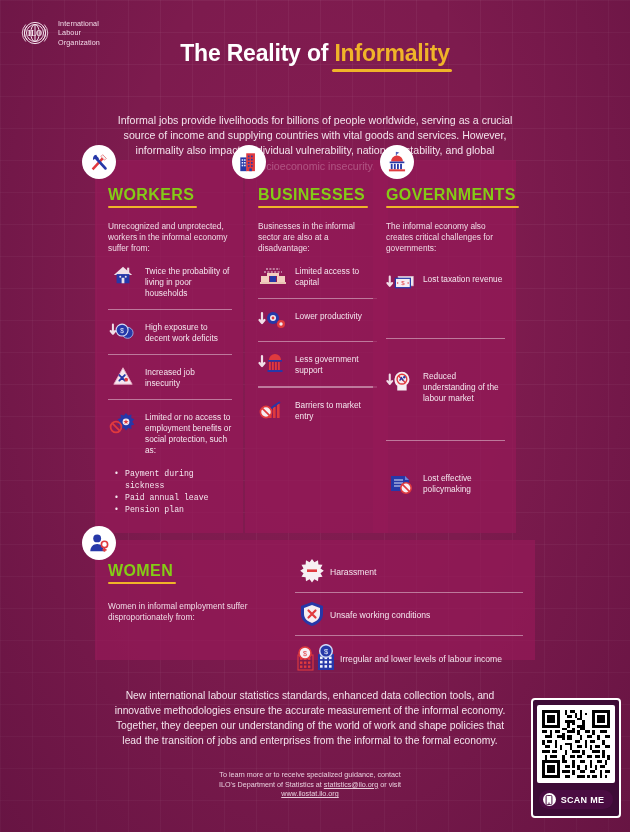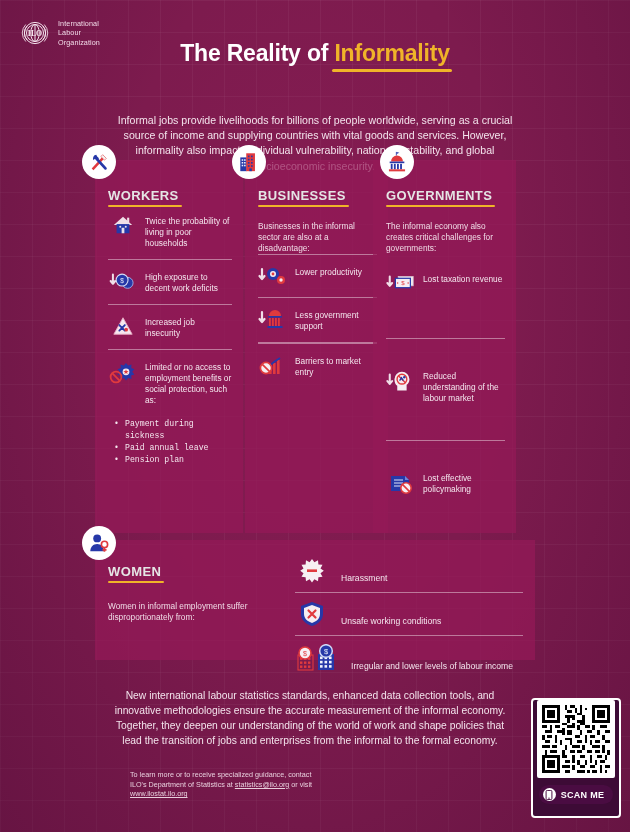--- a/index.html
+++ b/index.html
@@ -56,22 +56,22 @@
     position: absolute; width: 34px; height: 34px; border-radius: 50%;
     background: #ffffff; z-index: 5;
     display: flex; align-items: center; justify-content: center;
   }
   .badge-workers { left: 82px; top: 145px; }
   .badge-business { left: 232px; top: 145px; }
   .badge-gov { left: 380px; top: 145px; }
   .badge-women { left: 82px; top: 526px; }
 
   .col-head {
-    font-size: 13px; font-weight: bold; letter-spacing: .4px;
-    color: #e5e5e5; position: relative; display: inline-block; text-align: center;
+    font-size: 16px; font-weight: bold; letter-spacing: .4px;
+    color: #84cc16; position: relative; display: inline-block; text-align: center;
   }
   .col-head::after{
     content:""; position:absolute; left:0; right:-3px; bottom:-4px; height:2px;
     background:#f0b429; border-radius:2px;
   }
   .col-body { padding: 26px 11px 10px 13px; }
   .col-lede { font-size: 8.3px; line-height: 11px; color: #f0dbe6; margin-top: 17px; }
 
   .item { display: flex; align-items: flex-start; gap: 7px; padding: 10px 0; }
   .item-ico { width: 30px; flex: none; display:flex; align-items:center; justify-content:center; }
@@ -79,40 +79,40 @@
   .rule { height: 1px; background: rgba(255,255,255,0.42); margin: 0 0 0 0; }
 
   .bullets { font-size: 8.2px; line-height: 12px; color: #f4e6ee; margin: 2px 0 0 4px; }
   .bullets li { list-style: none; position: relative; padding-left: 13px; font-family: Liberation Mono, monospace; }
   .bullets li::before { content: "\2022"; position: absolute; left: 2px; color:#f4e6ee; }
 
   
   .women-left { position: absolute; left: 13px; top: 22px; width: 180px; }
   .women-lede { font-size: 8.3px; line-height: 11px; color: #f0dbe6; margin-top: 21px; }
   .women-right { position: absolute; left: 200px; top: 10px; width: 228px; }
-  .wrow { display: flex; align-items: flex-end; gap: 12px; padding: 8px 0; min-height: 38px;}
+  .wrow { display: flex; align-items: center; gap: 1px; padding: 8px 0; min-height: 38px;}
   .wrow .item-ico { width: 34px; }
   .wrow .item-txt { font-size: 8.6px; line-height: 11px; }
 
   
   .footer-main {
     position: absolute; left: 110px; width: 400px; top: 688px;
     text-align: center; font-size: 10.3px; line-height: 15px; color: #f3e3ec;
   }
   .footer-sub {
     position: absolute; left: 130px; width: 360px; top: 770px;
-    font-size: 7.2px; line-height: 9.5px; color: #e8cfdd;
+    text-align: center; font-size: 7.2px; line-height: 9.5px; color: #e8cfdd;
   }
   .footer-sub a { color: #e8cfdd; text-decoration: underline; margin-top: 16px; }
 
   
   .qr-wrap {
     position: absolute; left: 531px; top: 698px; width: 90px; height: 120px;
     background: #3d0b36; border: 2px solid #ffffff; border-radius: 4px;
-    display:flex; flex-direction:column; align-items:center; 
+    display:flex; flex-direction:column; align-items:center; padding-top:5px;
   }
   .qr-box { width: 78px; height: 78px; background:#fff; border-radius:2px; display:flex; align-items:center; justify-content:center;}
   .scan-pill {
     margin-top: 7px; background:#4a0c42; border-radius:11px; height:19px;
     display:flex; align-items:center; gap:5px; padding: 0 9px 0 4px;
   }
   .scan-pill .ph { width:13px; height:13px; border-radius:50%; background:#fff; display:flex; align-items:center; justify-content:center;}
   .scan-txt { font-size: 9px; font-weight: bold; color:#ffffff; letter-spacing:.3px;}
   svg { display:block; }
 </style>
@@ -154,20 +154,21 @@
   <svg width="22" height="22" viewBox="0 0 24 24">
     <path d="M4 19 L16 6 l2 2 L6 21 z" fill="#e03a3e"></path>
     <path d="M16 4 l4 4 -2 2 -4 -4 z" fill="#f3f3f3" stroke="#e03a3e" stroke-width=".6"></path>
     <path d="M19 19 L8 7" stroke="#2638a8" stroke-width="3" stroke-linecap="round"></path>
     <path d="M9 4 a4 4 0 0 0 -3 6 l2 -2 2 2 2-2 -2 -2 z" fill="#2638a8"></path>
   </svg>
 </div>
 <div class="panel panel-workers">
   <div class="col-body">
     <span class="col-head">WORKERS</span>
+    <div class="col-lede">Unrecognized and unprotected, workers in the informal economy suffer from:</div>
 
     <div class="item">
       <span class="item-ico">
         <svg width="22" height="22" viewBox="0 0 24 24">
           <path d="M2 12 L12 3 L22 12 z" fill="#f0dfe8"></path>
           <rect x="5" y="11" width="14" height="10" fill="#2638a8"></rect>
           <rect x="10.5" y="15" width="3" height="6" fill="#e8e0ea"></rect>
           <circle cx="9" cy="14" r="1.1" fill="#e8e0ea"></circle>
           <circle cx="15" cy="14" r="1.1" fill="#e8e0ea"></circle>
           <rect x="16.5" y="4" width="2.3" height="5" fill="#f0dfe8"></rect>
@@ -245,20 +246,33 @@
         <rect x="14.2" y="15.5" width="1.8" height="1.8"></rect>
       <rect x="12.3" y="19" width="2.8" height="3"></rect>
     </g>
   </svg>
 </div>
 <div class="panel panel-business">
   <div class="col-body">
     <span class="col-head">BUSINESSES</span>
     <div class="col-lede">Businesses in the informal sector are also at a disadvantage:</div>
 
+    <div class="item">
+      <span class="item-ico">
+        <svg width="30" height="22" viewBox="0 0 30 22">
+          <path d="M6 8 h18 M8 5 h14" stroke="#f0dfe8" stroke-width="1.2" stroke-dasharray="2 1.4" fill="none"></path>
+          <rect x="9" y="9" width="12" height="3" fill="#f2cfc0"></rect>
+          <rect x="12" y="12" width="6" height="6" fill="#2638a8"></rect>
+          <rect x="3" y="12" width="8" height="6" fill="#f2cfc0"></rect>
+          <rect x="19" y="12" width="8" height="6" fill="#f2cfc0"></rect>
+          <rect x="2" y="18" width="26" height="2" fill="#e9c3b4"></rect>
+        </svg>
+      </span>
+      <span class="item-txt">Limited access to capital</span>
+    </div>
     <div class="rule"></div>
 
     <div class="item">
       <span class="item-ico">
         <svg width="30" height="22" viewBox="0 0 30 22">
           <path d="M4 4 v10 M4 14 l-2.5 -3 M4 14 l2.5 -3" stroke="#f0dfe8" stroke-width="2.2" fill="none" stroke-linecap="round"></path>
           <circle cx="15" cy="9" r="6" fill="#2638a8"></circle>
           <circle cx="15" cy="9" r="3" fill="#f4eaf0"></circle>
           <circle cx="15" cy="9" r="1.4" fill="#e03a3e"></circle>
           <circle cx="23" cy="15" r="4" fill="#e03a3e"></circle>

